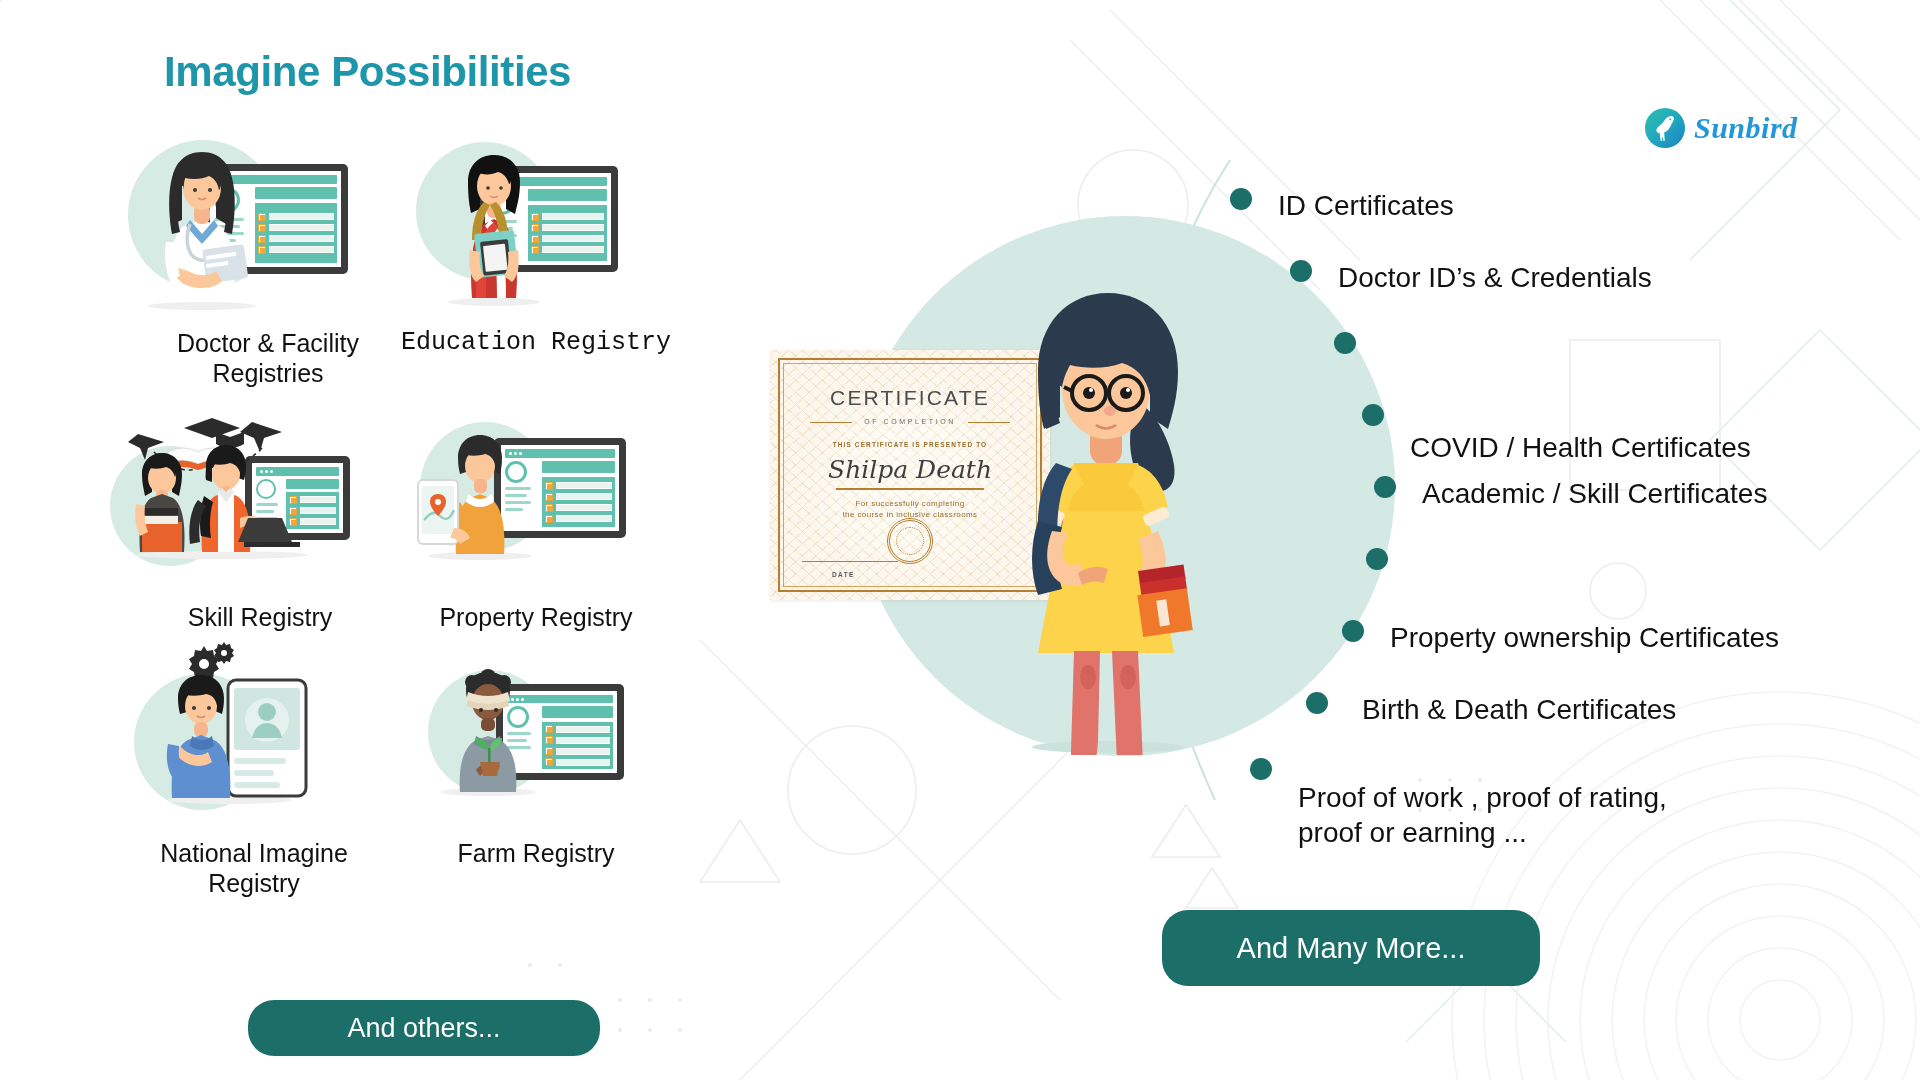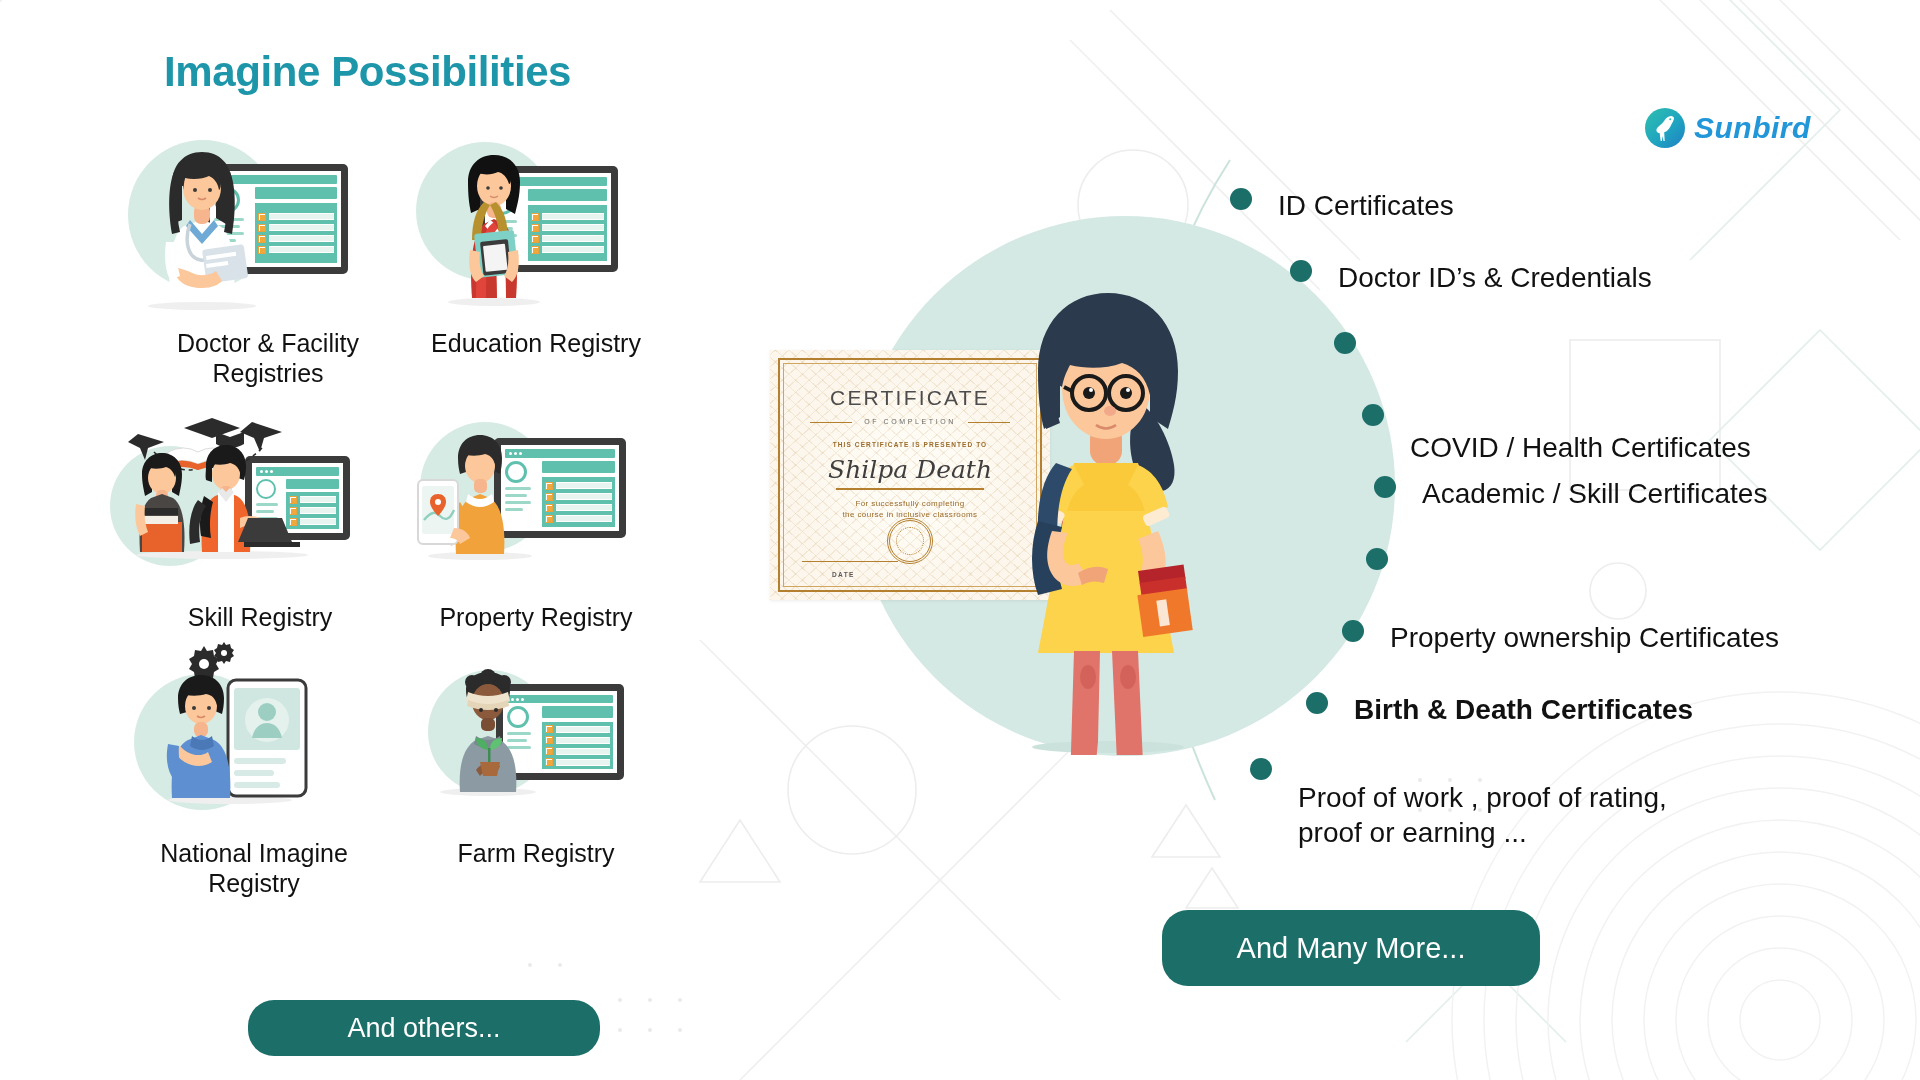--- a/index.html
+++ b/index.html
@@ -23,21 +23,21 @@
 
   
   .logo { position:absolute; left:1645px; top:108px; display:flex; align-items:center; gap:9px; }
   .logo-mark {
     width:40px; height:40px; border-radius:50%;
     background:linear-gradient(135deg,#2FBFAE 0%,#1FA5C0 55%,#1E7FC4 100%);
     position:relative; flex:0 0 auto;
   }
   .logo-mark svg { position:absolute; left:8px; top:6px; }
   .logo-text {
-    font-family:Liberation Sans, sans-serif;
+    font-family:Liberation Serif, serif;
     font-style:italic; font-weight:bold;
     font-size:30px; color:#2196D8; letter-spacing:0.5px;
   }
 
   
   .grid { position:absolute; left:118px; top:140px; width:620px; }
   .card { position:absolute; width:300px; text-align:center; }
   .card-art { position:relative; width:300px; height:180px; }
   .card-label {
     margin-top:8px; font-size:25px; color:#111; line-height:1.2;
@@ -265,21 +265,21 @@
         <rect x="74" y="110" width="30" height="4" fill="#FFF" transform="rotate(-8 74 110)"></rect>
         <rect x="74" y="118" width="22" height="4" fill="#FFF" transform="rotate(-8 74 118)"></rect>
         <path d="M40 120c4 16 14 22 30 22 10 0 16-3 20-7l-6-10c-6 5-18 6-28 0z" fill="#FBC79B"></path>
         <path d="M34 96c-2 14-1 28 4 38l10-4c-3-12-4-22-3-34z" fill="#FFFFFF"></path>
       </svg>
     </div>
     <div class="card-label">Doctor &amp; Facility
 Registries</div>
   </div>
 
-  <div class="card" style="left:268px; top:0px;">
+  <div class="card" style="left:268px; top:0px;font-family:Liberation Mono, monospace;">
     <div class="card-art">
       <div class="blob" style="left:30px;top:2px;width:138px;height:138px;"></div>
       <div class="monitor" style="left:92px;top:26px;width:140px;height:106px;">
         <div class="screen">
           <div class="bar-top"></div>
           <div style="display:flex;gap:5px;flex:1;">
             <div style="display:flex;flex-direction:column;gap:5px;width:34px;">
               <div class="circ-out"></div>
               <div class="mini-lines">
                   <i style="width:28px"></i>
@@ -685,21 +685,21 @@
   </div>
   <div class="cred-item" style="left:136px; top:398px;">
     <span class="cred-dot"></span>
   </div>
   <div class="cred-item" style="left:112px; top:470px;">
     <span class="cred-dot"></span>
     <span class="cred-text" style="margin-left:26px;">Property ownership Certificates</span>
   </div>
   <div class="cred-item" style="left:76px; top:542px;">
     <span class="cred-dot"></span>
-    <span class="cred-text" style="margin-left:26px;font-weight:bold;">Birth &amp; Death Certificates</span>
+    <span class="cred-text" style="margin-left:34px;">Birth &amp; Death Certificates</span>
   </div>
   <div class="cred-item" style="left:20px; top:608px;">
     <span class="cred-dot"></span>
     <span class="cred-text" style="margin-left:26px; margin-top:22px; display:block;">Proof of work , proof of rating,
 proof or earning ...</span>
   </div>
 </div>
 
 <button class="pill pill-more">And Many More...</button>
 

